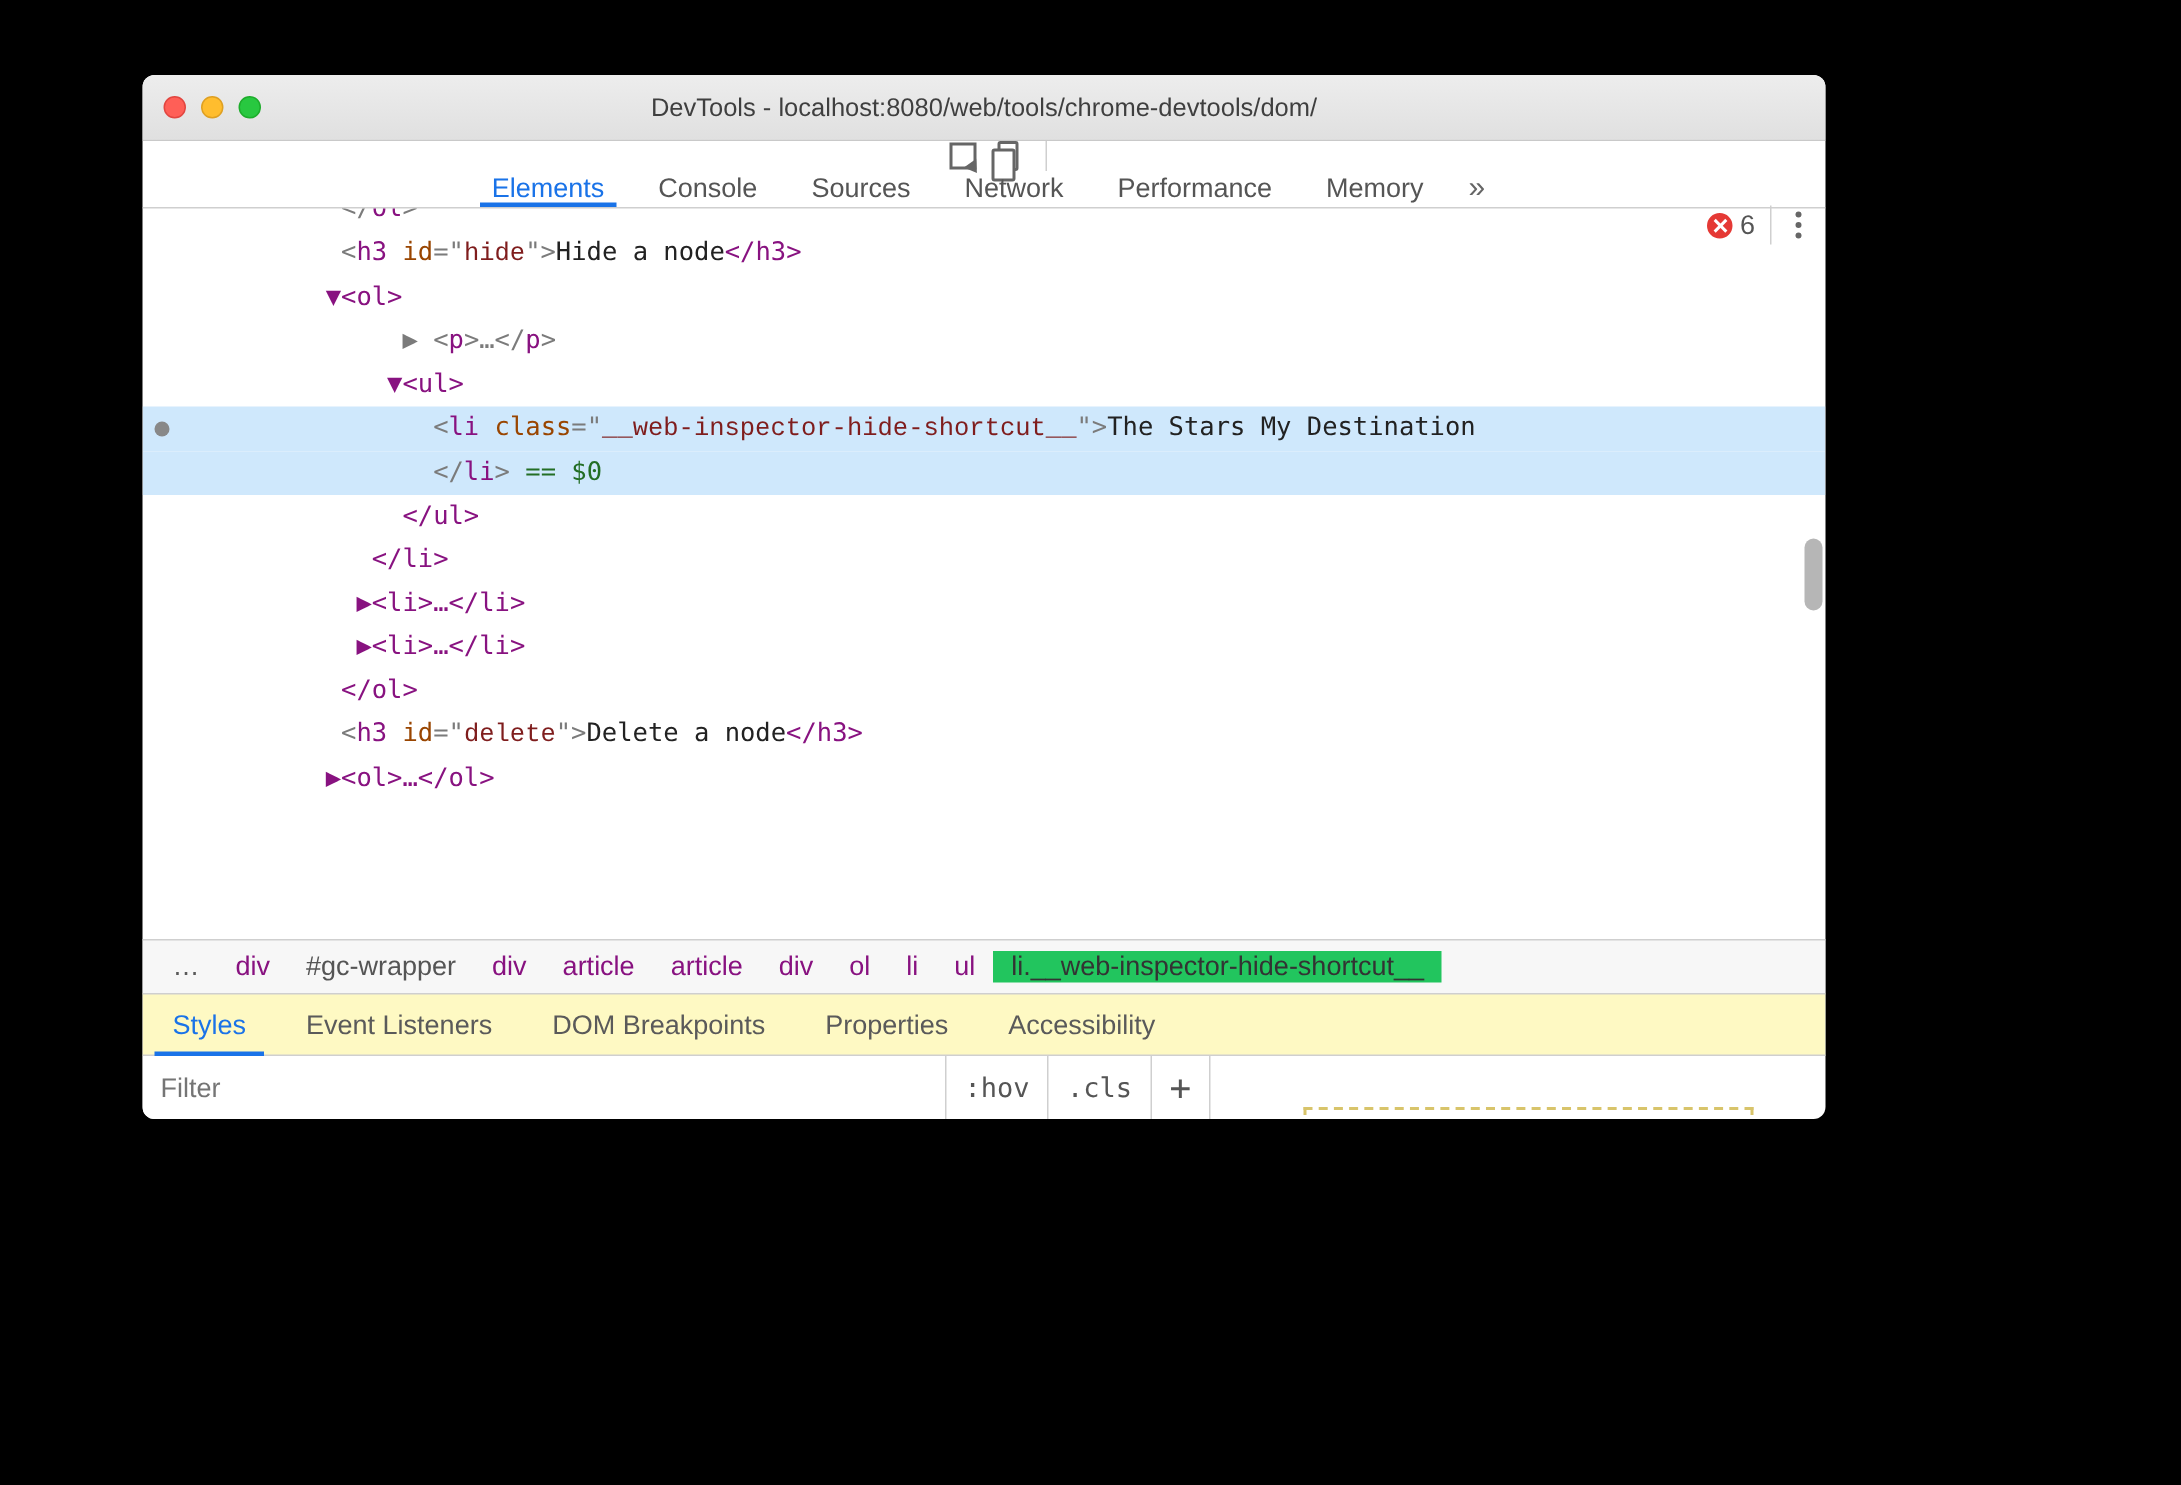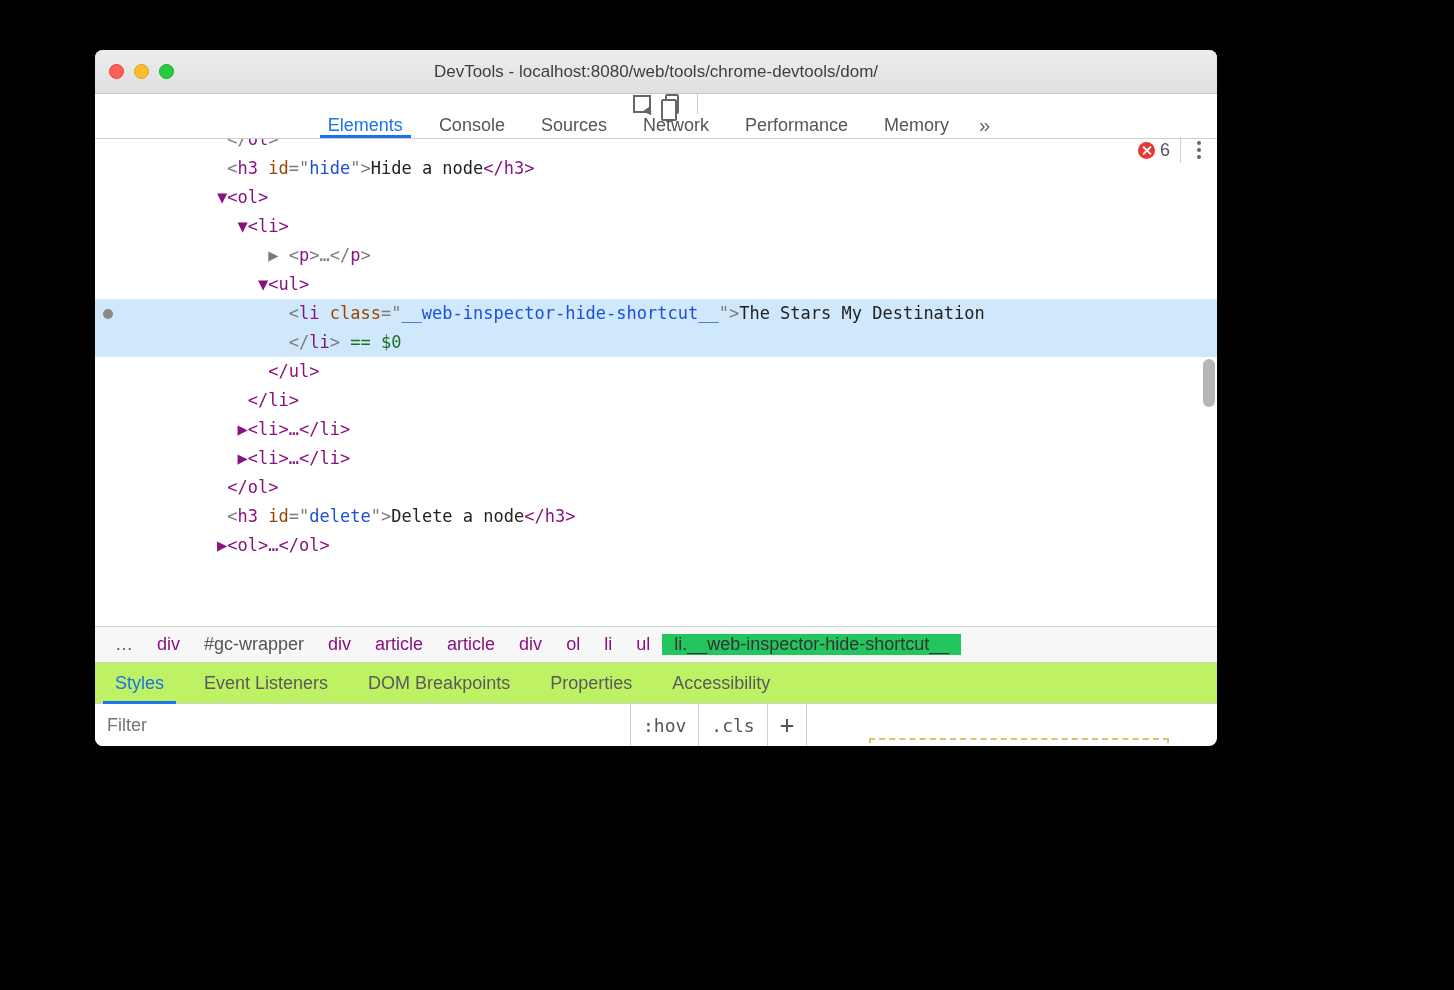--- a/index.html
+++ b/index.html
@@ -114,21 +114,21 @@
   .dom-content { position: absolute; left:0; right:0; top:-14px; }
   .line { white-space: pre; padding-left: 30px; position: relative; }
   .line.selected { background: #cfe8fc; }
   .line .gutter-dot {
     position: absolute; left: 8px; top: 50%; transform: translateY(-50%);
     width: 10px; height: 10px; border-radius: 50%; background: #888;
   }
   .pun  { color: #7b7b7b; }
   .tag  { color: #881280; }
   .attr { color: #994500; }
-  .str  { color: #1d4ed8; }
+  .str  { color: #7f1d1d; font-family: Liberation Mono, monospace; }
   .txt  { color: #222; }
   .sel  { color: #236e25; }
 
   .dom-scrollbar {
     position:absolute; right:2px; top: 220px; width: 12px; height: 48px;
     background: #b6b6b6; border-radius: 6px;
   }
 
   .crumbs {
     height: 36px; border-top: 1px solid #cfcfcf;
@@ -136,21 +136,21 @@
     padding: 0 8px; gap: 0;
     background: #f7f7f7;
   }
   .crumb { padding: 0 12px; color: #5a5a5a; white-space: nowrap; }
   .crumb.tagc { color: #881280; }
   .crumb.sel { background: #22c55e; }
 
   .styles-tabs {
     height: 42px; border-top: 1px solid #cfcfcf; border-bottom: 1px solid #cfcfcf;
     display: flex; align-items: flex-end; font-size: 18px; color: #5a5a5a;
-    background: #bef264;
+    background: #fef9c3;
   }
   .stab { padding: 0 20px; height: 100%; display:flex; align-items:center; position: relative; cursor:pointer;}
   .stab.active { color: #1a73e8; }
   .stab.active::after {
     content:""; position:absolute; bottom:-1px; left:8px; right:8px; height:3px; background:#1a73e8;
   }
 
   .styles-toolbar {
     height: 42px; display:flex; align-items:center; border-top: 0;
   }
@@ -208,21 +208,20 @@
           <span></span>
         </div>
     </div>
   </div>
 
   <div class="dom-area">
     <div class="dom-content">
       <div class="line"><span class="pun">          &lt;/</span><span class="tag">ol</span><span class="pun">&gt;</span></div>
       <div class="line"><span class="pun">          &lt;</span><span class="tag">h3</span><span class="attr"> id</span><span class="pun">="</span><span class="str">hide</span><span class="pun">"&gt;</span><span class="txt">Hide a node</span><span class="tag">&lt;/h3&gt;</span></div>
       <div class="line"><span class="tag">         ▼&lt;ol&gt;</span></div>
-      <div class="line"><span class="tag">           ▼&lt;li&gt;</span></div>
       <div class="line"><span class="pun">              ▶ &lt;</span><span class="tag">p</span><span class="pun">&gt;…&lt;/</span><span class="tag">p</span><span class="pun">&gt;</span></div>
       <div class="line"><span class="tag">             ▼&lt;ul&gt;</span></div>
       <div class="line selected"><span class="gutter-dot"></span><span class="pun">                &lt;</span><span class="tag">li</span><span class="attr"> class</span><span class="pun">="</span><span class="str">__web-inspector-hide-shortcut__</span><span class="pun">"&gt;</span><span class="txt">The Stars My Destination</span></div>
       <div class="line selected"><span class="pun">                &lt;/</span><span class="tag">li</span><span class="pun">&gt;</span><span class="sel"> == $0</span></div>
       <div class="line"><span class="tag">              &lt;/ul&gt;</span></div>
       <div class="line"><span class="tag">            &lt;/li&gt;</span></div>
       <div class="line"><span class="tag">           ▶&lt;li&gt;…&lt;/li&gt;</span></div>
       <div class="line"><span class="tag">           ▶&lt;li&gt;…&lt;/li&gt;</span></div>
       <div class="line"><span class="tag">          &lt;/ol&gt;</span></div>
       <div class="line"><span class="pun">          &lt;</span><span class="tag">h3</span><span class="attr"> id</span><span class="pun">="</span><span class="str">delete</span><span class="pun">"&gt;</span><span class="txt">Delete a node</span><span class="tag">&lt;/h3&gt;</span></div>

